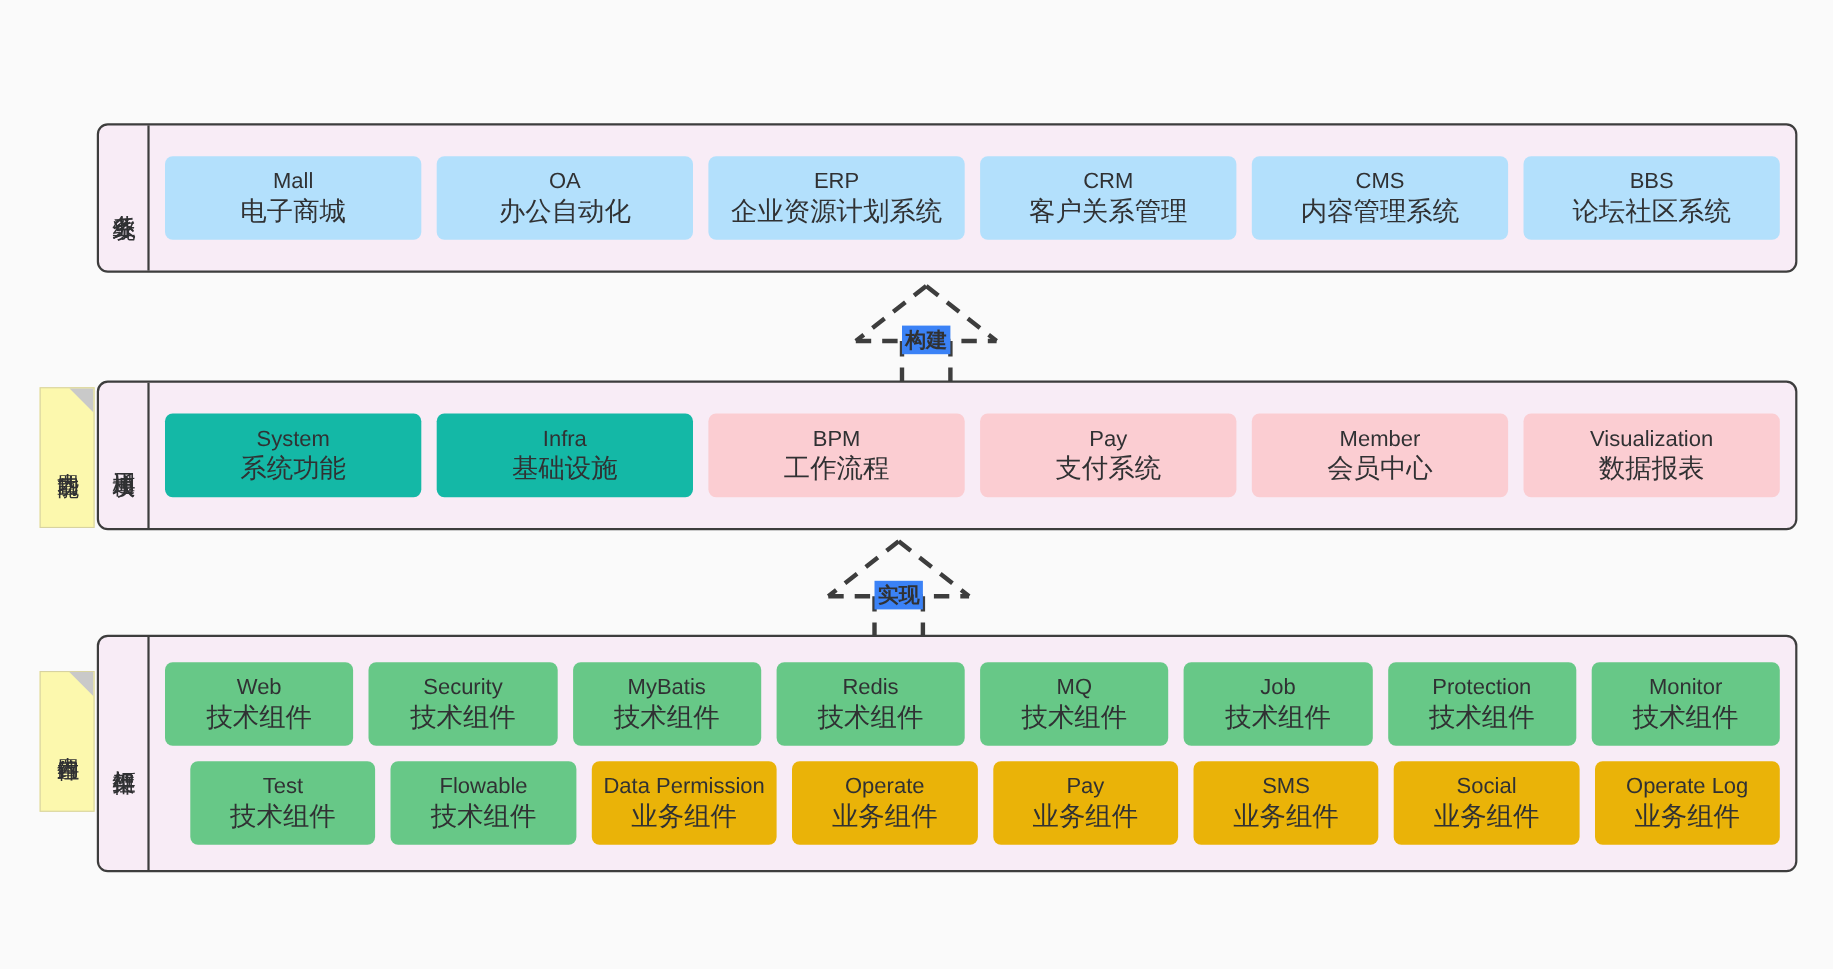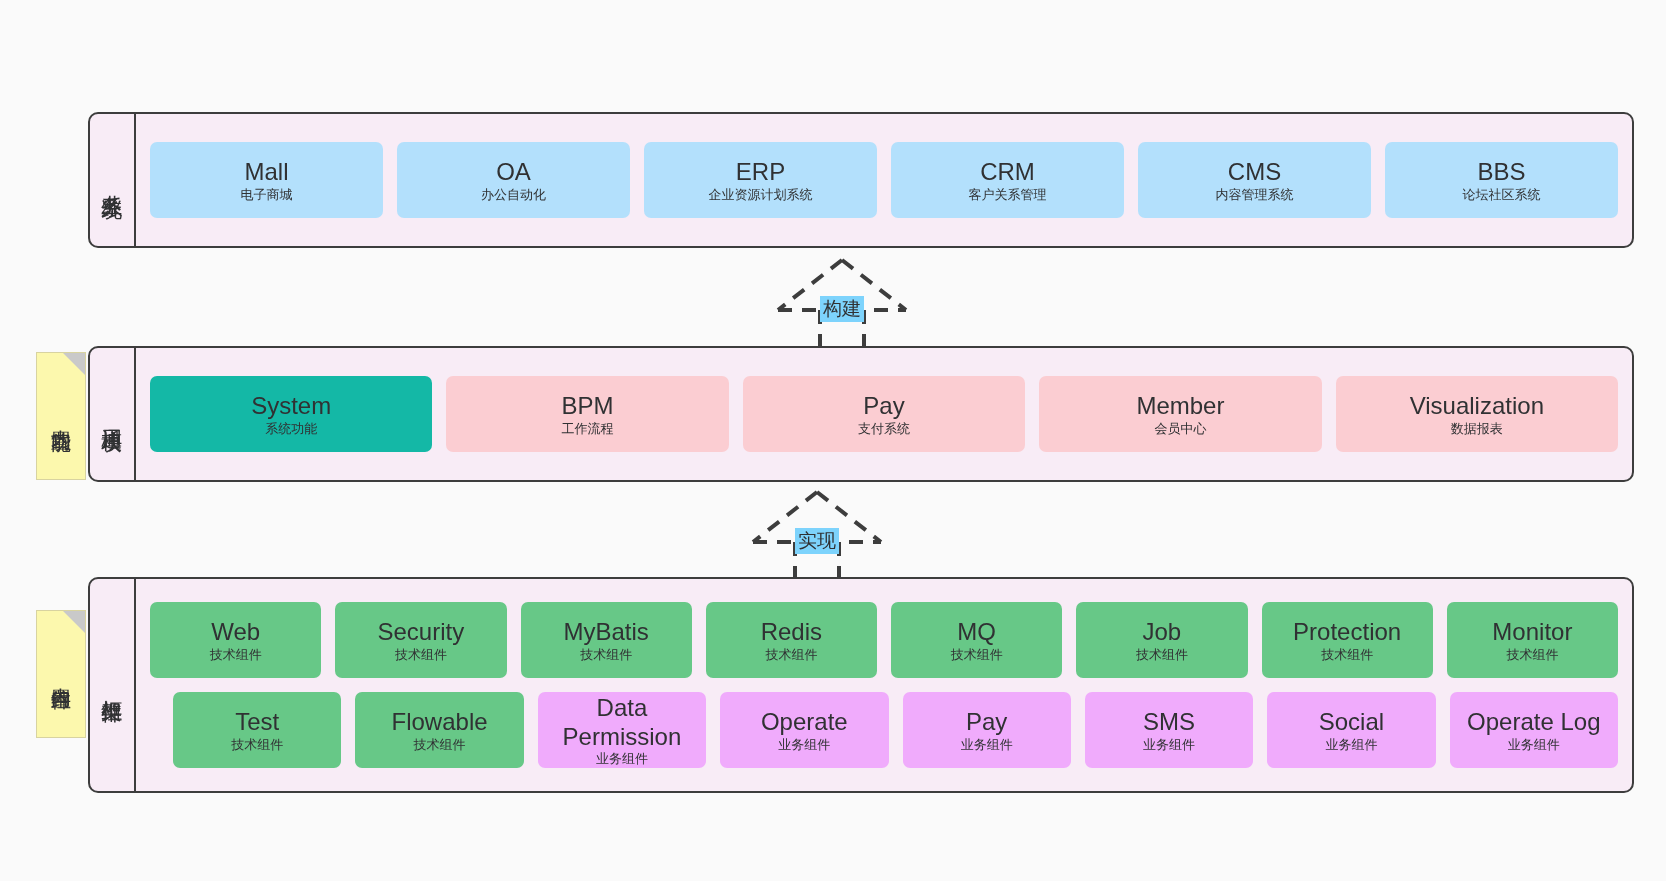--- a/index.html
+++ b/index.html
@@ -73,30 +73,31 @@
     display: flex;
     flex-direction: column;
     align-items: center;
     justify-content: center;
     text-align: center;
     box-sizing: border-box;
     padding: 6px 4px;
     line-height: 1.22;
   }
   .node .n-title {
+    font-size: 20px;
+    text-align: right;
+  }
+  .node .n-sub {
     font-size: 24px;
-  }
-  .node .n-sub {
-    font-size: 13px;
   }
   .node.blue  { background: #b3e0fc; }
   .node.red   { background: #14b8a6; }
   .node.pink  { background: #fbcdd2; }
   .node.green { background: #67c887; }
-  .node.lgreen{ background: #f0abfc; }
+  .node.lgreen{ background: #eab308; }
 
   .layer-top   { left: 88px;  top: 112px; width: 1546px; height: 136px; }
   .layer-top .node { height: 76px; }
 
   .layer-mid   { left: 88px;  top: 346px; width: 1546px; height: 136px; }
   .layer-mid .node { height: 76px; }
 
   .layer-bottom{ left: 88px;  top: 577px; width: 1546px; height: 216px; }
   .layer-bottom .node { height: 76px; }
 
@@ -136,25 +137,26 @@
     position: absolute;
     width: 176px;
     height: 96px;
   }
   .arrow svg { display: block; }
   .arrow .a-label {
     position: absolute;
     left: 50%;
     transform: translateX(-50%);
     top: 40px;
-    background: #7dd3fc;
+    background: #3b82f6;
     padding: 0 3px;
     font-size: 19px;
     color: #303133;
     white-space: nowrap;
+    font-weight: bold;
   }
   .arrow-build   { left: 754px; top: 256px; }
   .arrow-impl    { left: 729px; top: 488px; }
 </style>
 </head>
 <body>
 
 <div class="canvas">
 
   <div class="layer layer-top">
@@ -206,20 +208,24 @@
   </div>
 
   <div class="layer layer-mid">
     <div class="layer-label">通用模块</div>
     <div class="layer-body">
       <div class="row">
         <div class="node red">
           <span class="n-title">System</span>
           <span class="n-sub">系统功能</span>
         </div>
+        <div class="node red">
+          <span class="n-title">Infra</span>
+          <span class="n-sub">基础设施</span>
+        </div>
         <div class="node pink">
           <span class="n-title">BPM</span>
           <span class="n-sub">工作流程</span>
         </div>
         <div class="node pink">
           <span class="n-title">Pay</span>
           <span class="n-sub">支付系统</span>
         </div>
         <div class="node pink">
           <span class="n-title">Member</span>

